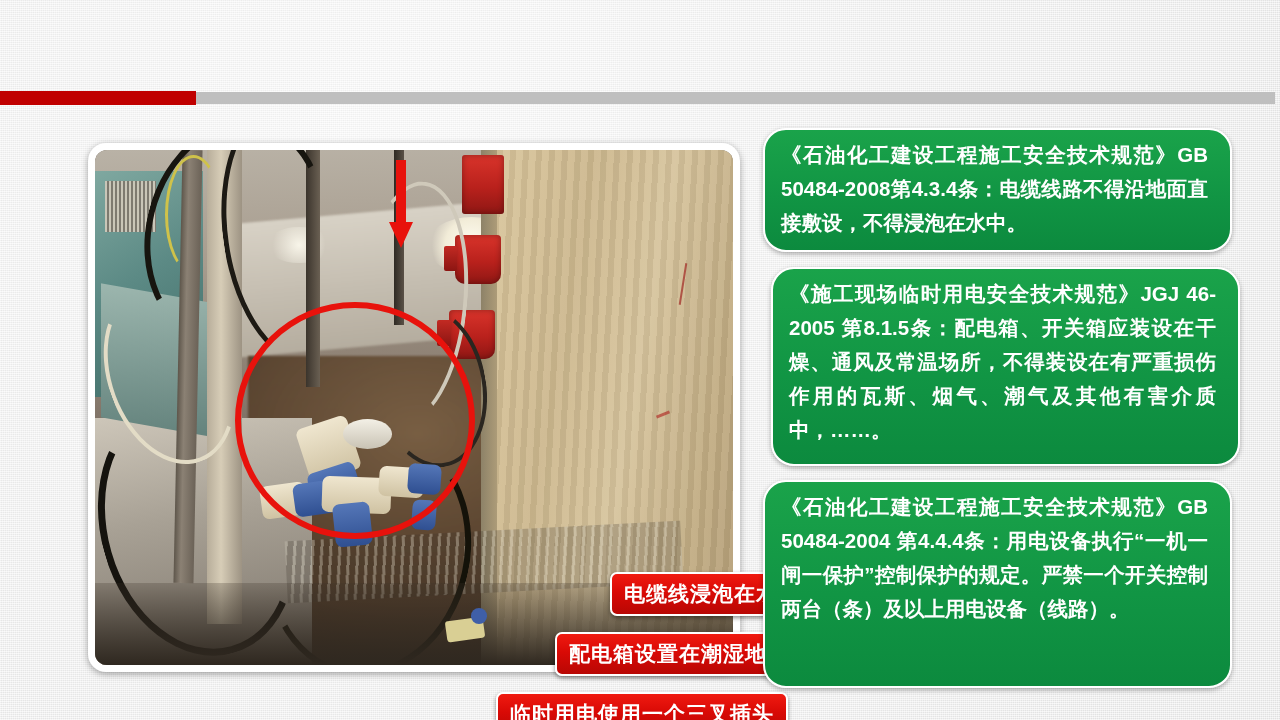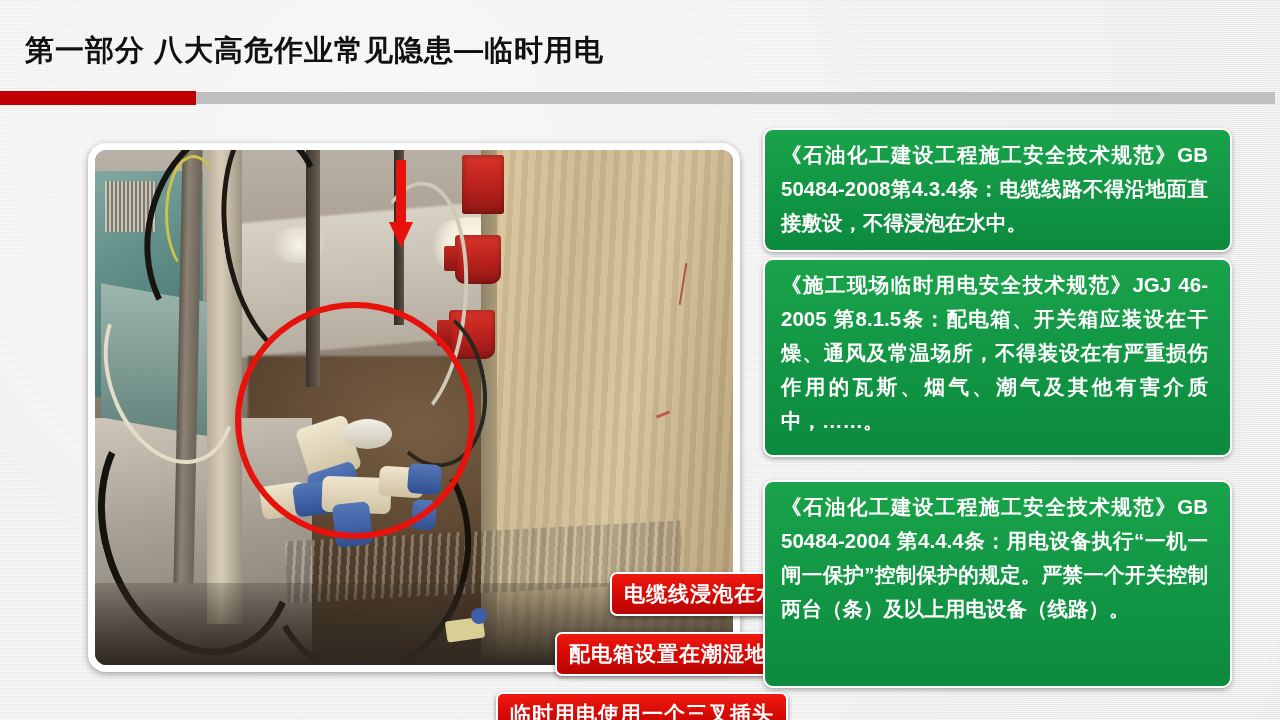--- a/index.html
+++ b/index.html
@@ -197,40 +197,39 @@
     font-family:"Liberation Sans","DejaVu Sans",sans-serif;
   }
   #callout-1{left:522px;top:429px;}
   #callout-2{left:467px;top:489px;}
   #callout-3{left:408px;top:549px;}
 
   
   .greenbox{
     position:absolute;left:763px;width:469px;
     background:linear-gradient(180deg,#1aa34a 0%,#119544 55%,#0c8a3e 100%);
-    border:2px solid #ffffff;border-radius:10px;
+    border:2px solid #ffffff;border-radius:23px;
     box-sizing:border-box;
     color:#ffffff;font-weight:bold;
     font-size:20.5px;line-height:34px;
     padding:8px 22px 8px 16px;
     text-align:justify;text-align-last:left;
     box-shadow:0 2px 5px rgba(0,0,0,.30);
     font-family:"Liberation Sans","DejaVu Sans",sans-serif;
     overflow:hidden;
   }
   #green-1{top:128px;height:124px;}
-  #green-2{top:258px;height:199px;}
+  #green-2{top:267px;height:199px;margin-left:8px;}
   #green-3{top:480px;height:208px;}
 </style>
 </head>
 <body>
 
 <div id="slide">
 
-  <div id="title">第一部分  八大高危作业常见隐患—临时用电</div>
 
   <div id="rule">
     <div id="rule-red"></div>
     <div id="rule-gray"></div>
   </div>
 
   <div id="photo-frame">
     <div id="photo">
 
       <div class="ph" id="ph-sky"></div>

